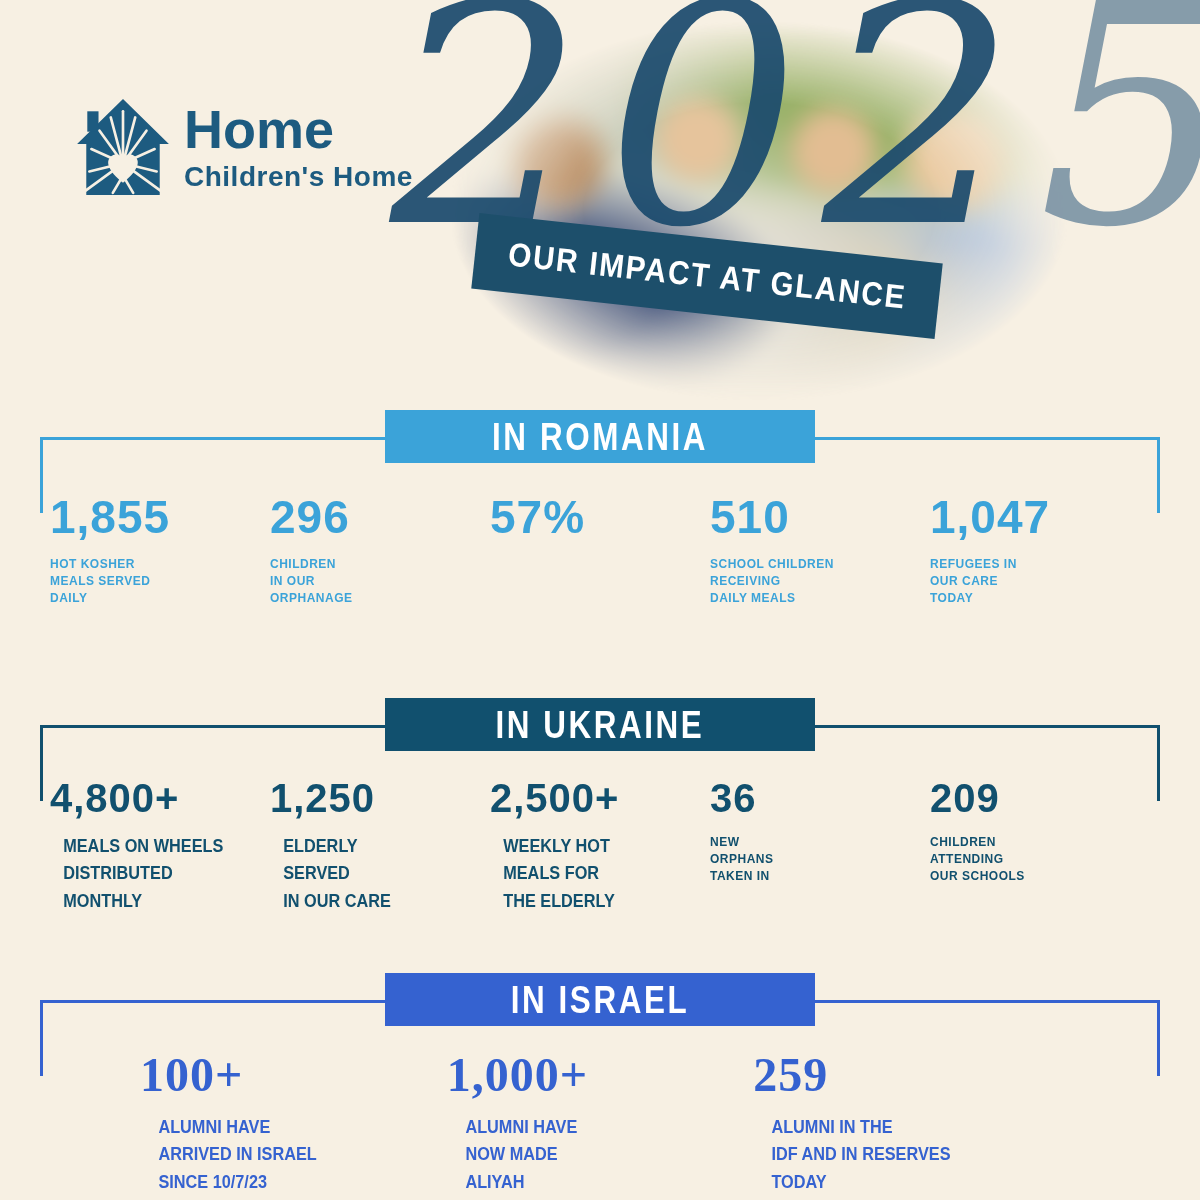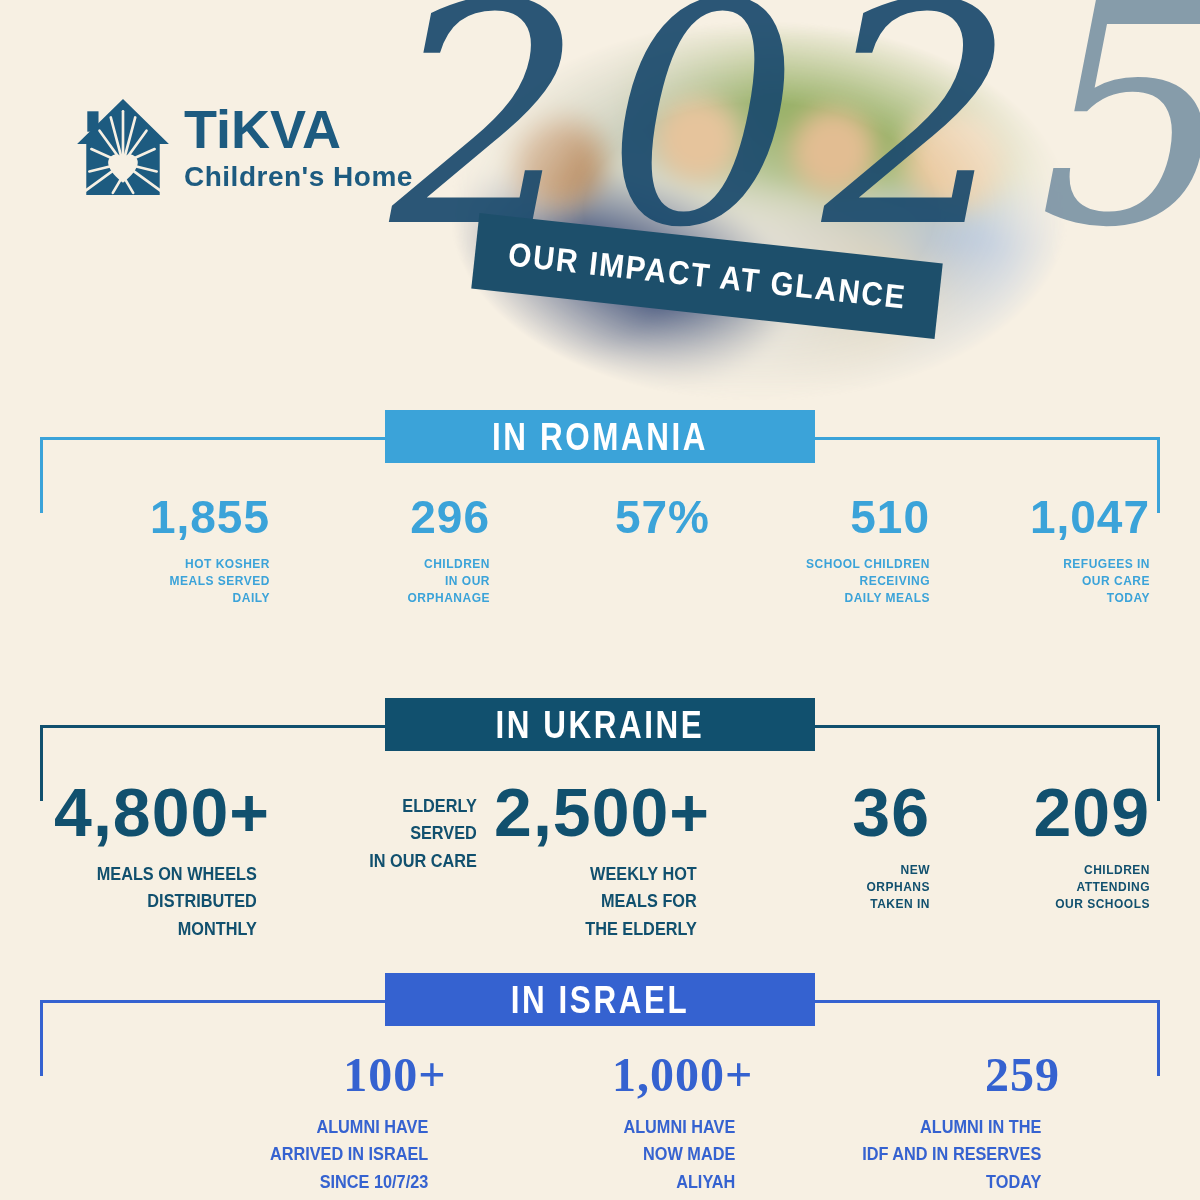--- a/index.html
+++ b/index.html
@@ -57,35 +57,35 @@
   .sec .vline.l{left:40px;} .sec .vline.r{left:1157px;}
   .sec .hdr{
     position:absolute;left:385px;top:0;width:430px;height:53px;background:var(--c);
     display:flex;align-items:center;justify-content:center;z-index:2;
   }
   .sec .hdr span{
     display:inline-block;color:#fff;font-weight:bold;font-size:37px;
     letter-spacing:3px;white-space:nowrap;transform:scale(.85,1.05);
   }
   .stats{position:absolute;display:flex;}
-  .stat{flex:1;text-align:right;color:var(--c);}
+  .stat{flex:1;text-align:left;color:var(--c);}
   .stat-value{font-weight:bold;letter-spacing:1px;line-height:1;}
   .stat-label{
     margin-top:16px;font-weight:bold;font-size:12px;line-height:1.42;
     letter-spacing:.5px;white-space:pre-line;
   }
   .stat-label.cond{transform:scale(.88,1.04);font-size:18.5px;letter-spacing:0px;}
 
   .sec-romania{--c:#3ba3d9;top:398px;height:250px;}
   .sec-romania .stats{top:84px;left:50px;width:1100px;}
   .sec-romania .stat-value{font-size:46px;}
 
   .sec-ukraine{--c:#11506e;top:686px;height:250px;}
   .sec-ukraine .stats{top:80px;left:50px;width:1100px;}
-  .sec-ukraine .stat-value{font-size:68px;}
+  .sec-ukraine .stat-value{font-size:40px;}
 
   .sec-israel{--c:#3562d0;top:961px;height:240px;}
   .sec-israel .stats{top:78px;left:140px;width:920px;}
   .sec-israel .stat-value{font-size:48px;font-family:Liberation Serif, serif;}
 </style>
 </head>
 <body>
 
 <div class="canvas">
 
@@ -116,21 +116,21 @@
           <line x1="50" y1="66" x2="81" y2="52"></line>
           <line x1="50" y1="66" x2="83" y2="74"></line>
           <line x1="50" y1="66" x2="87" y2="93"></line>
           <line x1="50" y1="78" x2="40" y2="95"></line>
           <line x1="50" y1="78" x2="60" y2="95"></line>
         </g>
         <path d="M50 85 C36 74 31 63 40 58 C46 55 50 60 50 64 C50 60 54 55 60 58 C69 63 64 74 50 85 Z" fill="#f7f0e3"></path>
       </svg>
     </div>
     <div class="logo-text">
-      <div class="logo-brand">TiKVA</div>
+      <div class="logo-brand">Home</div>
       <div class="logo-tagline">Children's Home</div>
     </div>
   </div>
 
   <div class="sec sec-romania">
     <div class="rule"></div>
     <div class="vline l"></div>
     <div class="vline r"></div>
     <div class="hdr">
       <span>IN ROMANIA</span>
@@ -174,20 +174,21 @@
       <span>IN UKRAINE</span>
     </div>
     <div class="stats">
       <div class="stat">
         <div class="stat-value">4,800+</div>
         <div class="stat-label cond">MEALS ON WHEELS
 DISTRIBUTED
 MONTHLY</div>
       </div>
       <div class="stat">
+        <div class="stat-value">1,250</div>
         <div class="stat-label cond">ELDERLY
 SERVED
 IN OUR CARE</div>
       </div>
       <div class="stat">
         <div class="stat-value">2,500+</div>
         <div class="stat-label cond">WEEKLY HOT
 MEALS FOR
 THE ELDERLY</div>
       </div>

